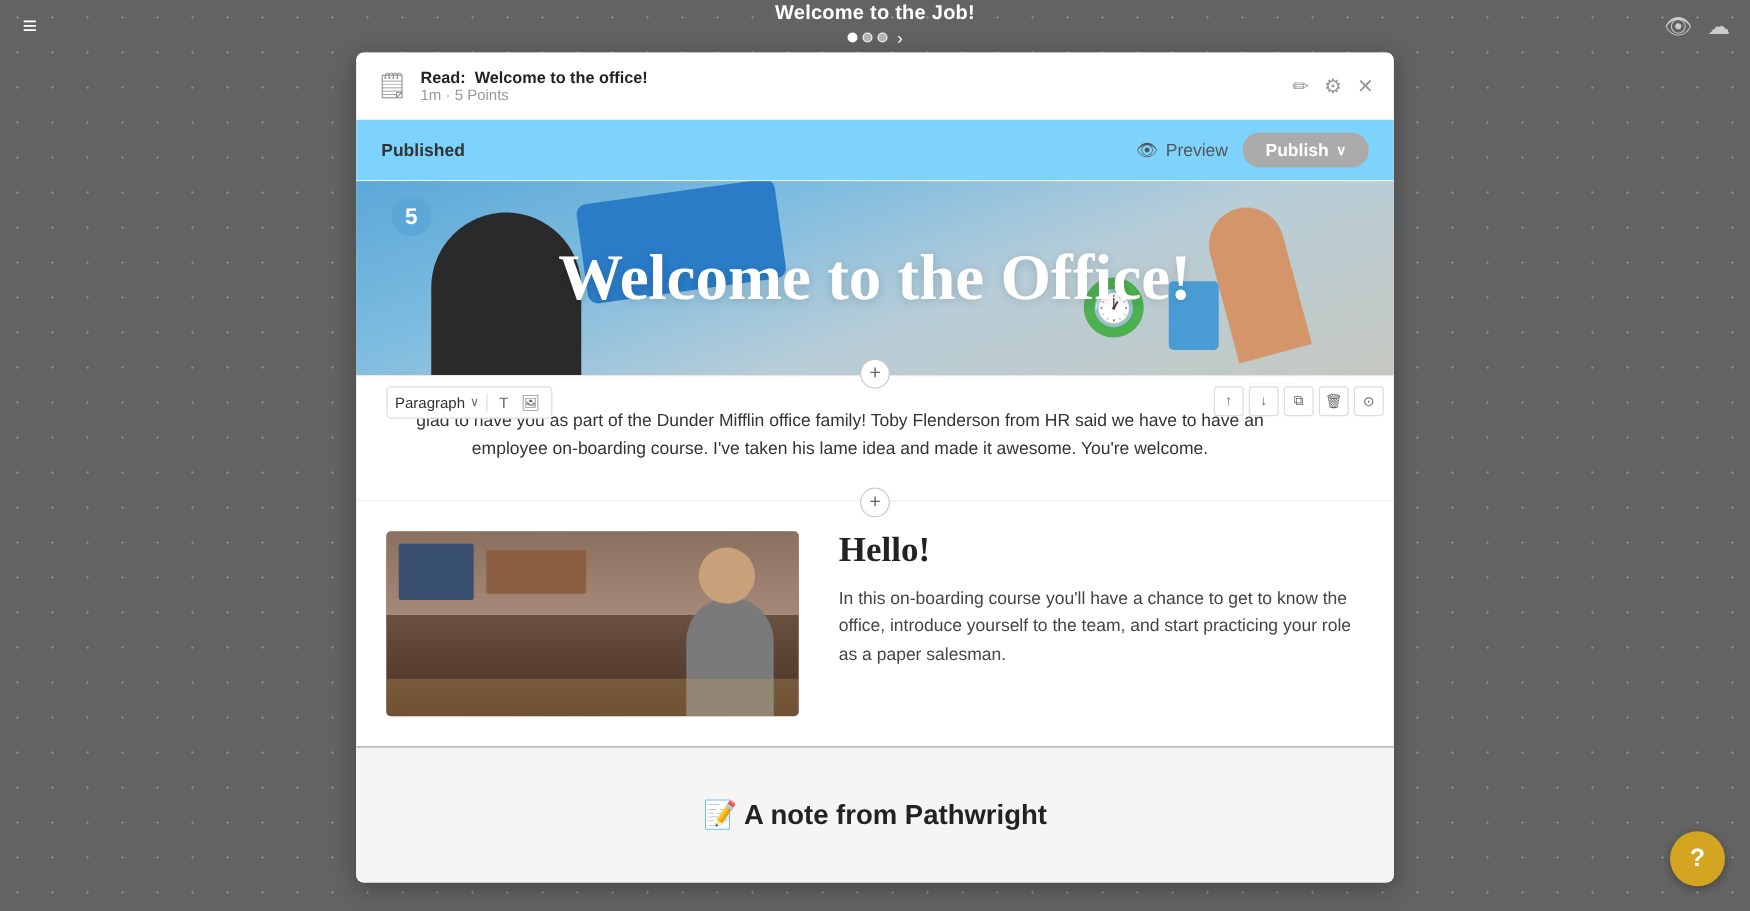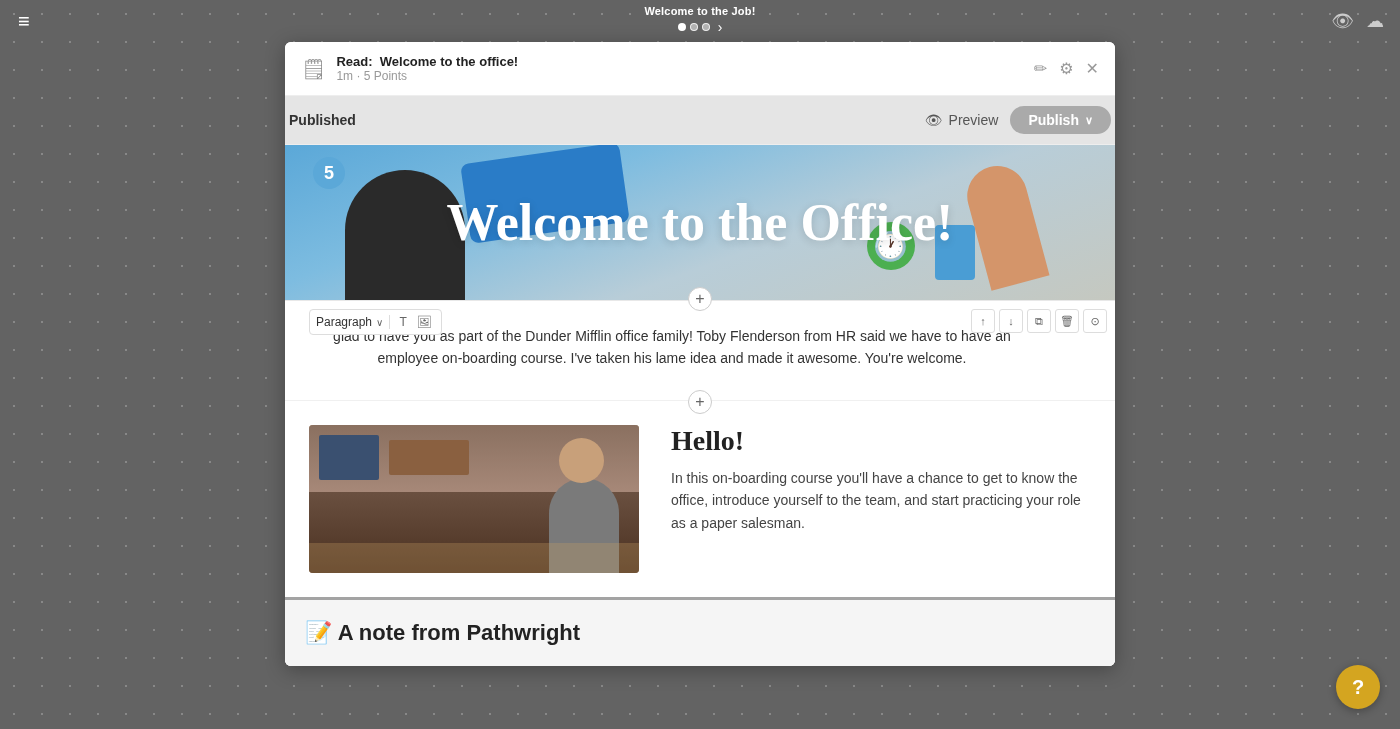--- a/index.html
+++ b/index.html
@@ -29,21 +29,21 @@
       right: 0;
       height: 40px;
       display: flex;
       align-items: center;
       justify-content: center;
       z-index: 10;
     }
 
     .top-bar-title {
       color: #fff;
-      font-size: 11px;
+      font-size: 16px;
       font-weight: 600;
       letter-spacing: 0.2px;
     }
 
     .top-bar-nav {
       display: flex;
       align-items: center;
       gap: 4px;
       margin-top: 2px;
     }
@@ -162,25 +162,25 @@
     .header-icon-btn {
       color: #999;
       font-size: 16px;
       cursor: pointer;
       background: none;
       border: none;
     }
 
     
     .published-bar {
-      padding: 10px 4px;
+      padding: 10px 20px;
       display: flex;
       align-items: center;
       justify-content: space-between;
-      background: #e5e5e5;
+      background: #7dd3fc;
       border-bottom: 1px solid #eee;
     }
 
     .published-label {
       font-size: 14px;
       font-weight: 600;
       color: #333;
     }
 
     .published-bar-right {
@@ -482,22 +482,23 @@
 
     .media-body {
       font-size: 14px;
       color: #444;
       line-height: 1.6;
     }
 
     
     .note-section {
       background: #f5f5f5;
-      padding: 20px;
-      border-top: 3px solid #a3a3a3;
+      padding: 41px;
+      text-align: center;
+      border-top: 1px solid #a3a3a3;
     }
 
     .note-title {
       font-size: 22px;
       font-weight: 700;
       color: #222;
     }
 
     
     .help-btn {

